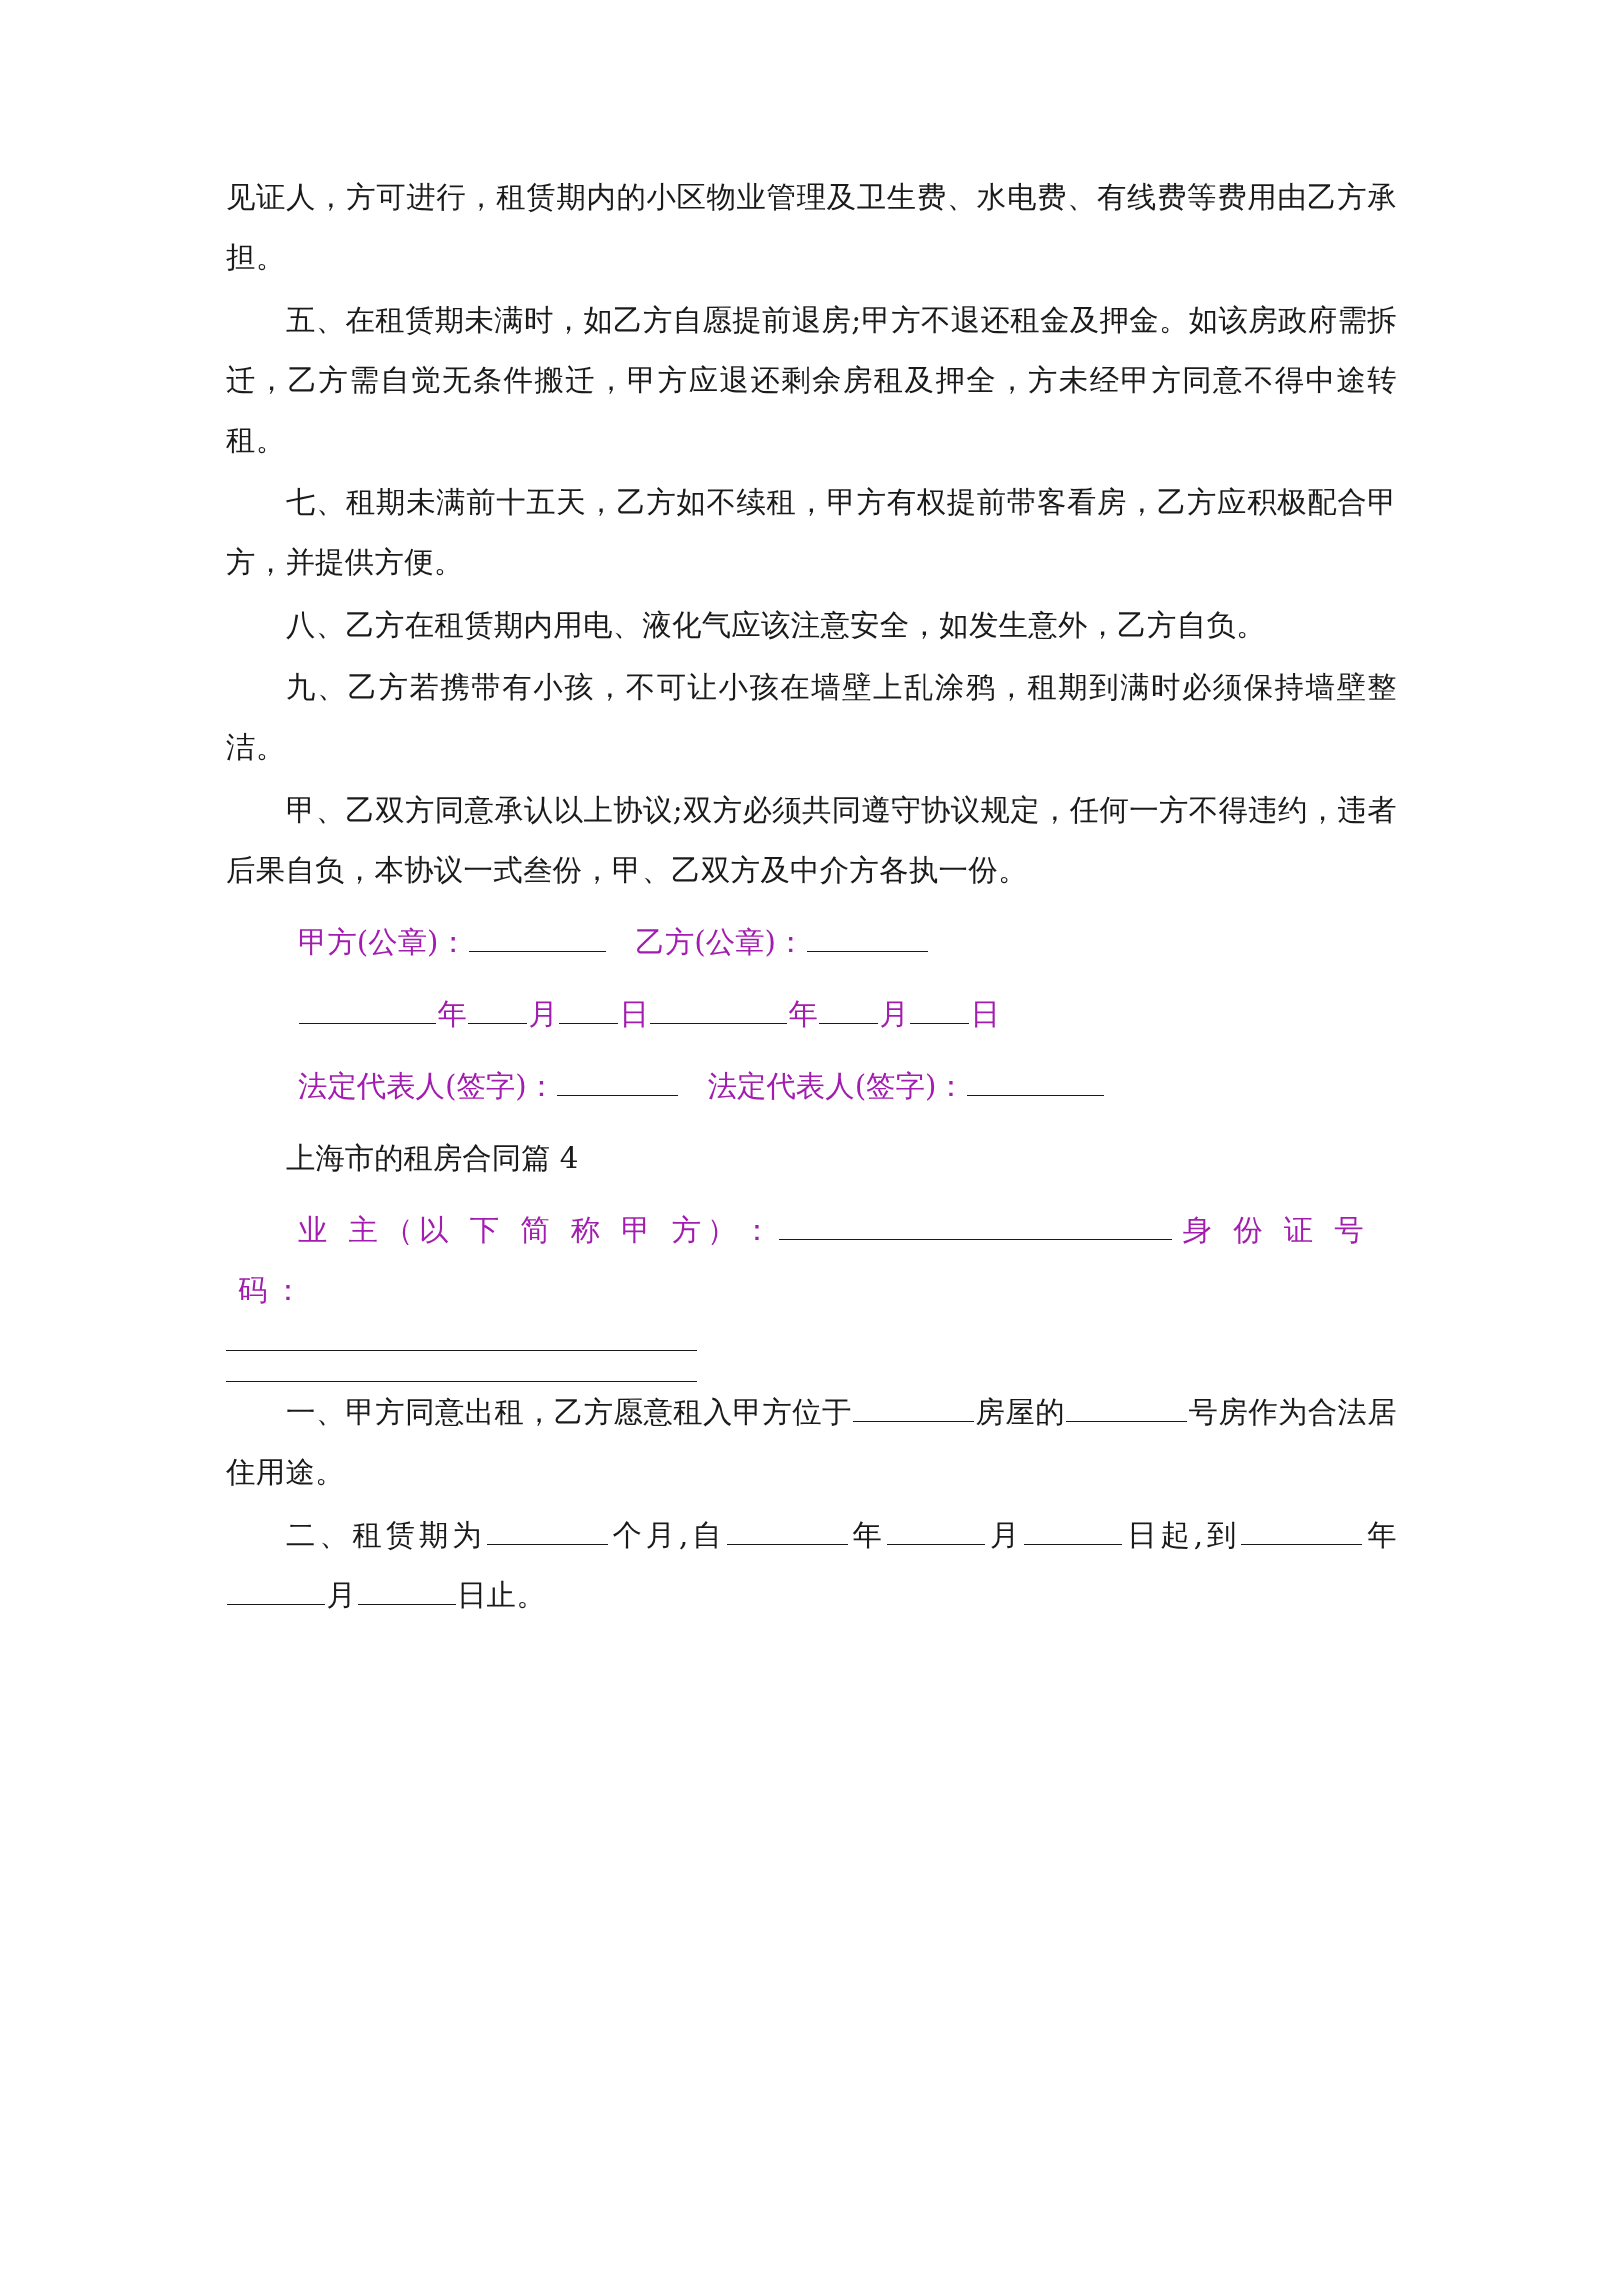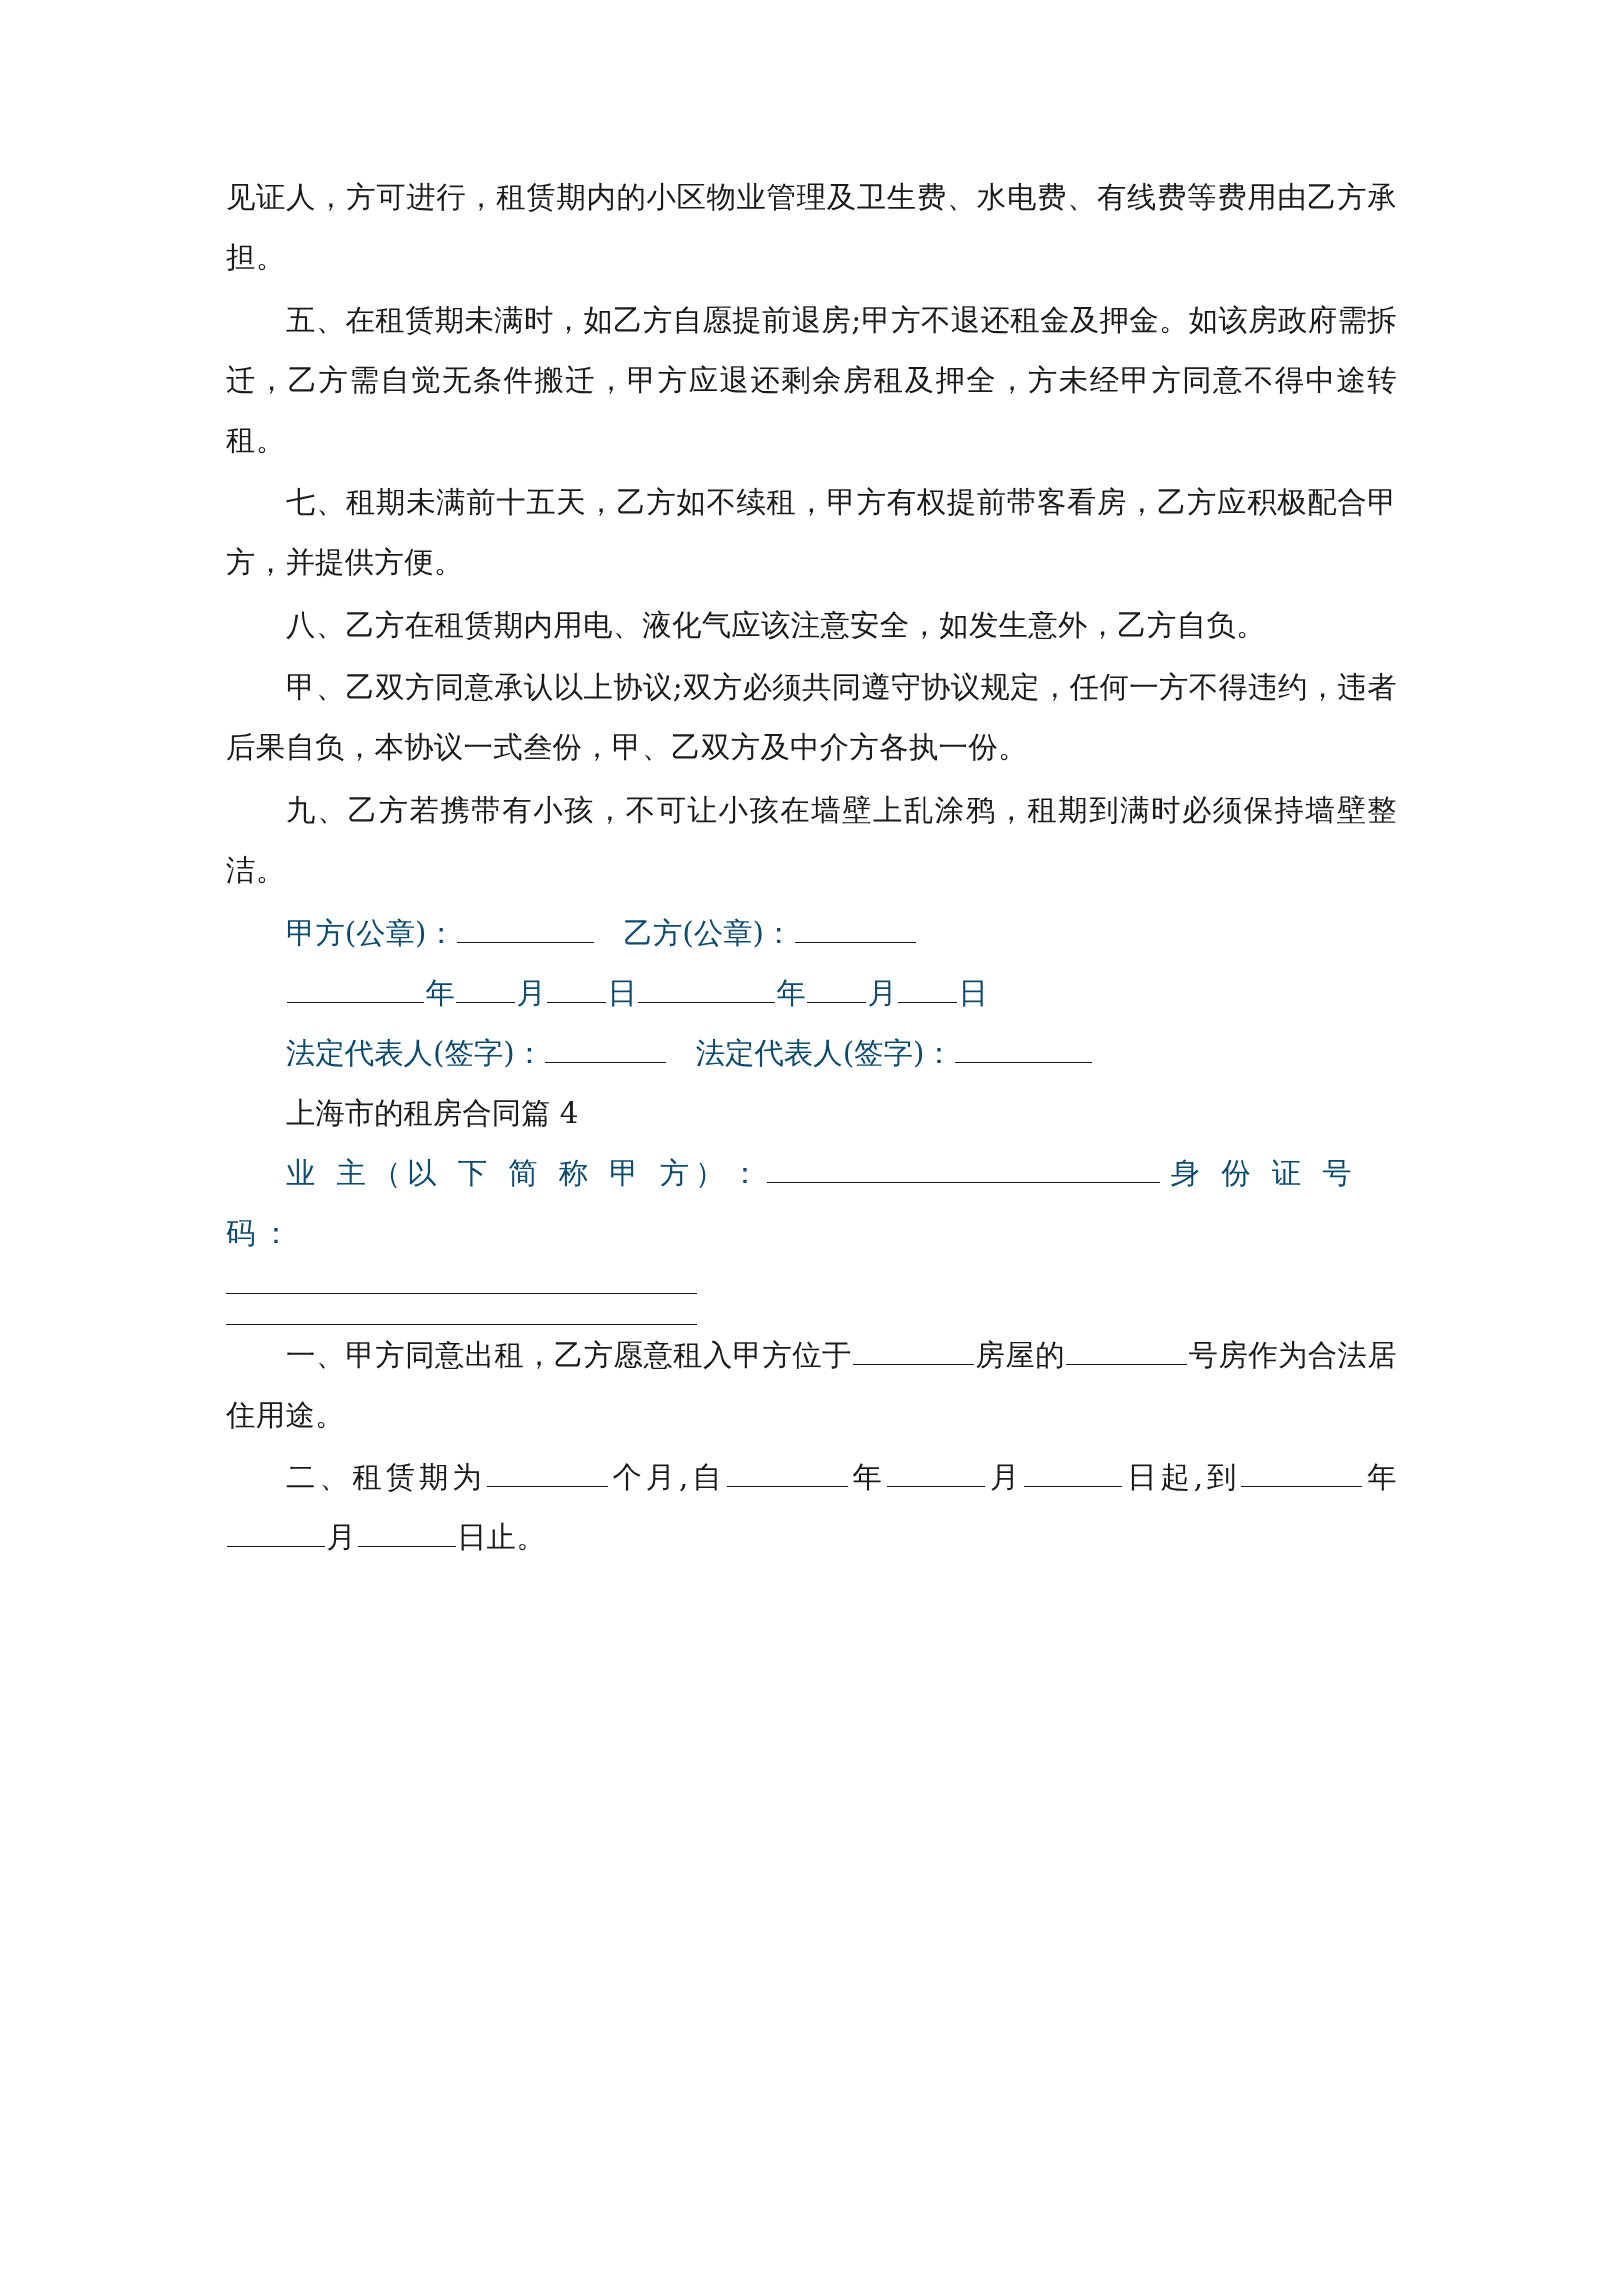--- a/index.html
+++ b/index.html
@@ -53,25 +53,25 @@
     font-size: 29.4px;
     line-height: 60px;
     text-indent: 60px;
     font-weight: 400;
     color: #1a1a1a;
   }
   .wide-spaced {
     letter-spacing: 5.9px;
   }
   .sig-line {
-    margin: 0;
+    margin: 12px;
     font-size: 29.4px;
     line-height: 60px;
     text-indent: 60px;
-    color: #0c4a6e;
+    color: #a21caf;
     font-weight: 500;
   }
   .fullrule {
     display: block;
     width: 471px;
     border-bottom: 1.3px solid #1a1a1a;
     height: 30px;
     margin: 0;
   }
   .nogap { margin-bottom: 0; }
@@ -84,23 +84,23 @@
 
     <p>见证人，方可进行，租赁期内的小区物业管理及卫生费、水电费、有线费等费用由乙方承担。</p>
 
     <p class="indent">五、在租赁期未满时，如乙方自愿提前退房;甲方不退还租金及押金。如该房政府需拆迁，乙方需自觉无条件搬迁，甲方应退还剩余房租及押全，方未经甲方同意不得中途转租。</p>
 
 
     <p class="indent">七、租期未满前十五天，乙方如不续租，甲方有权提前带客看房，乙方应积极配合甲方，并提供方便。</p>
 
     <p class="indent">八、乙方在租赁期内用电、液化气应该注意安全，如发生意外，乙方自负。</p>
 
+    <p class="indent">九、乙方若携带有小孩，不可让小孩在墙壁上乱涂鸦，租期到满时必须保持墙壁整洁。</p>
+
     <p class="indent">甲、乙双方同意承认以上协议;双方必须共同遵守协议规定，任何一方不得违约，违者后果自负，本协议一式叁份，甲、乙双方及中介方各执一份。</p>
-
-    <p class="indent">九、乙方若携带有小孩，不可让小孩在墙壁上乱涂鸦，租期到满时必须保持墙壁整洁。</p>
 
     <div class="sig-line">
       <span>甲方(公章)：</span><span class="blank b-lg"></span>
       &nbsp;&nbsp;<span>乙方(公章)：</span><span class="blank b-md"></span>
     </div>
 
     <div class="sig-line">
       <span class="blank b-lg"></span><span>年</span><span class="blank b-xs"></span><span>月</span><span class="blank b-xs"></span><span>日</span><span class="blank b-lg"></span><span>年</span><span class="blank b-xs"></span><span>月</span><span class="blank b-xs"></span><span>日</span>
     </div>
 

